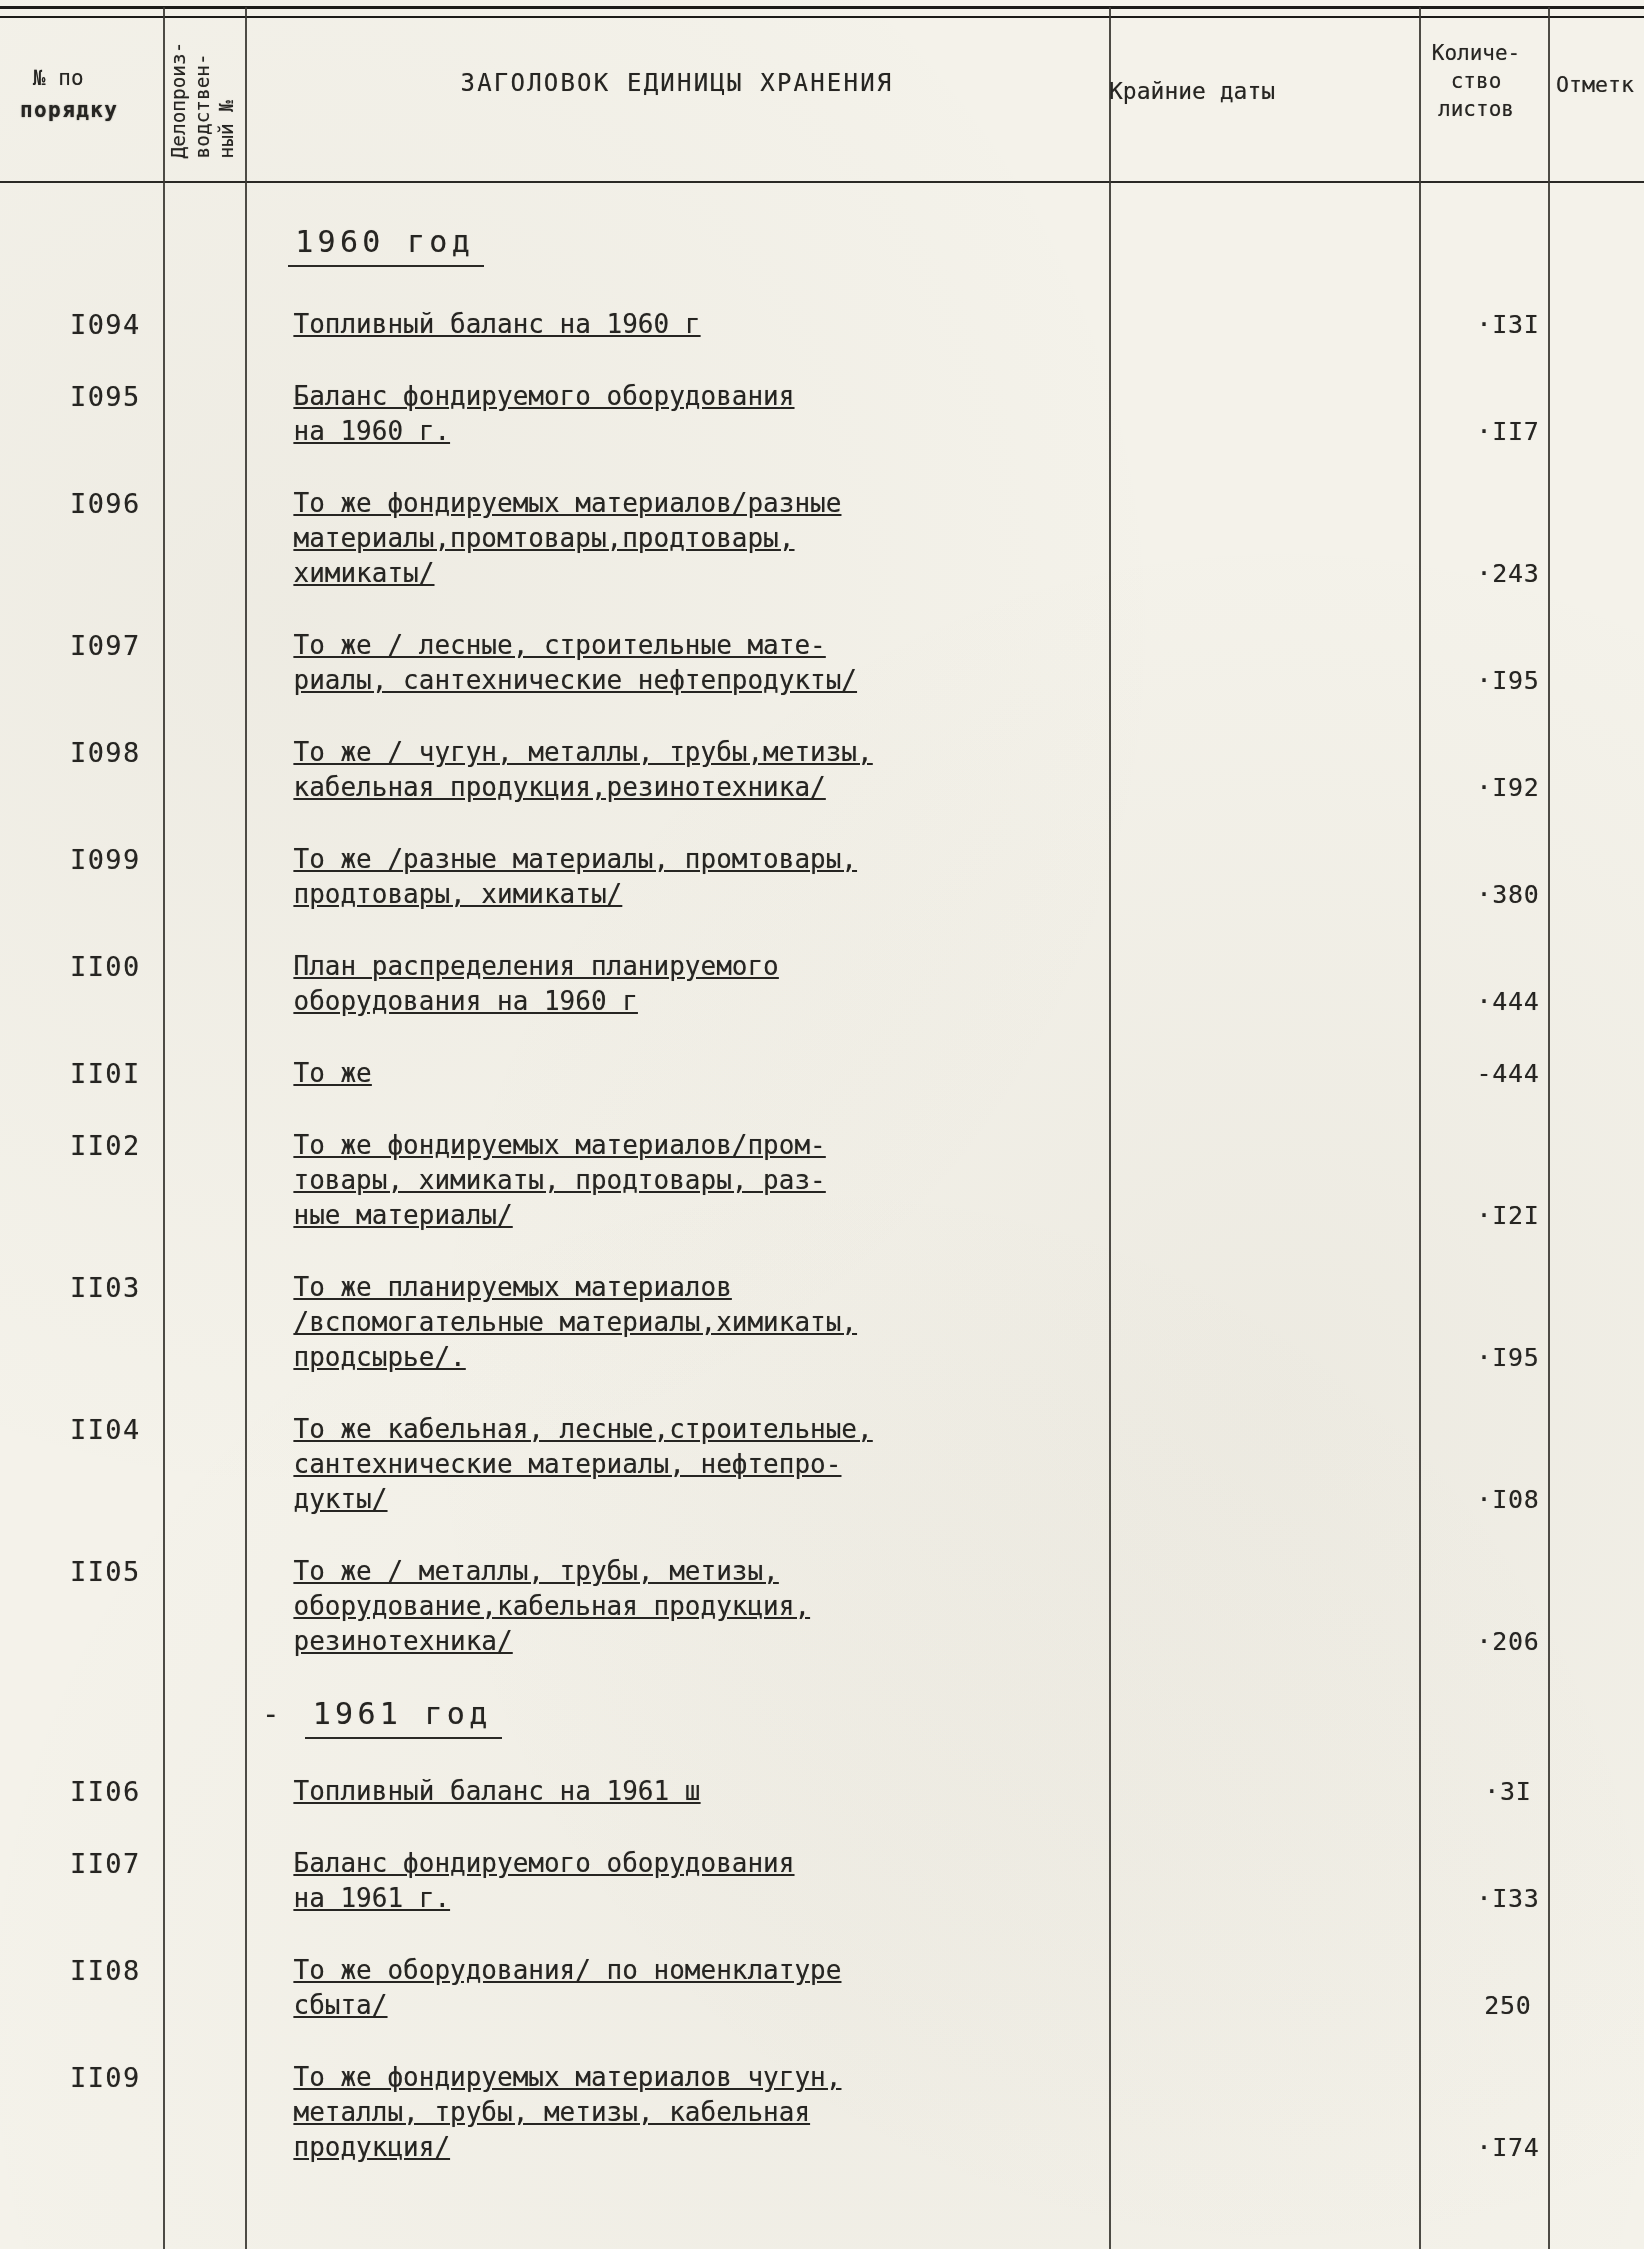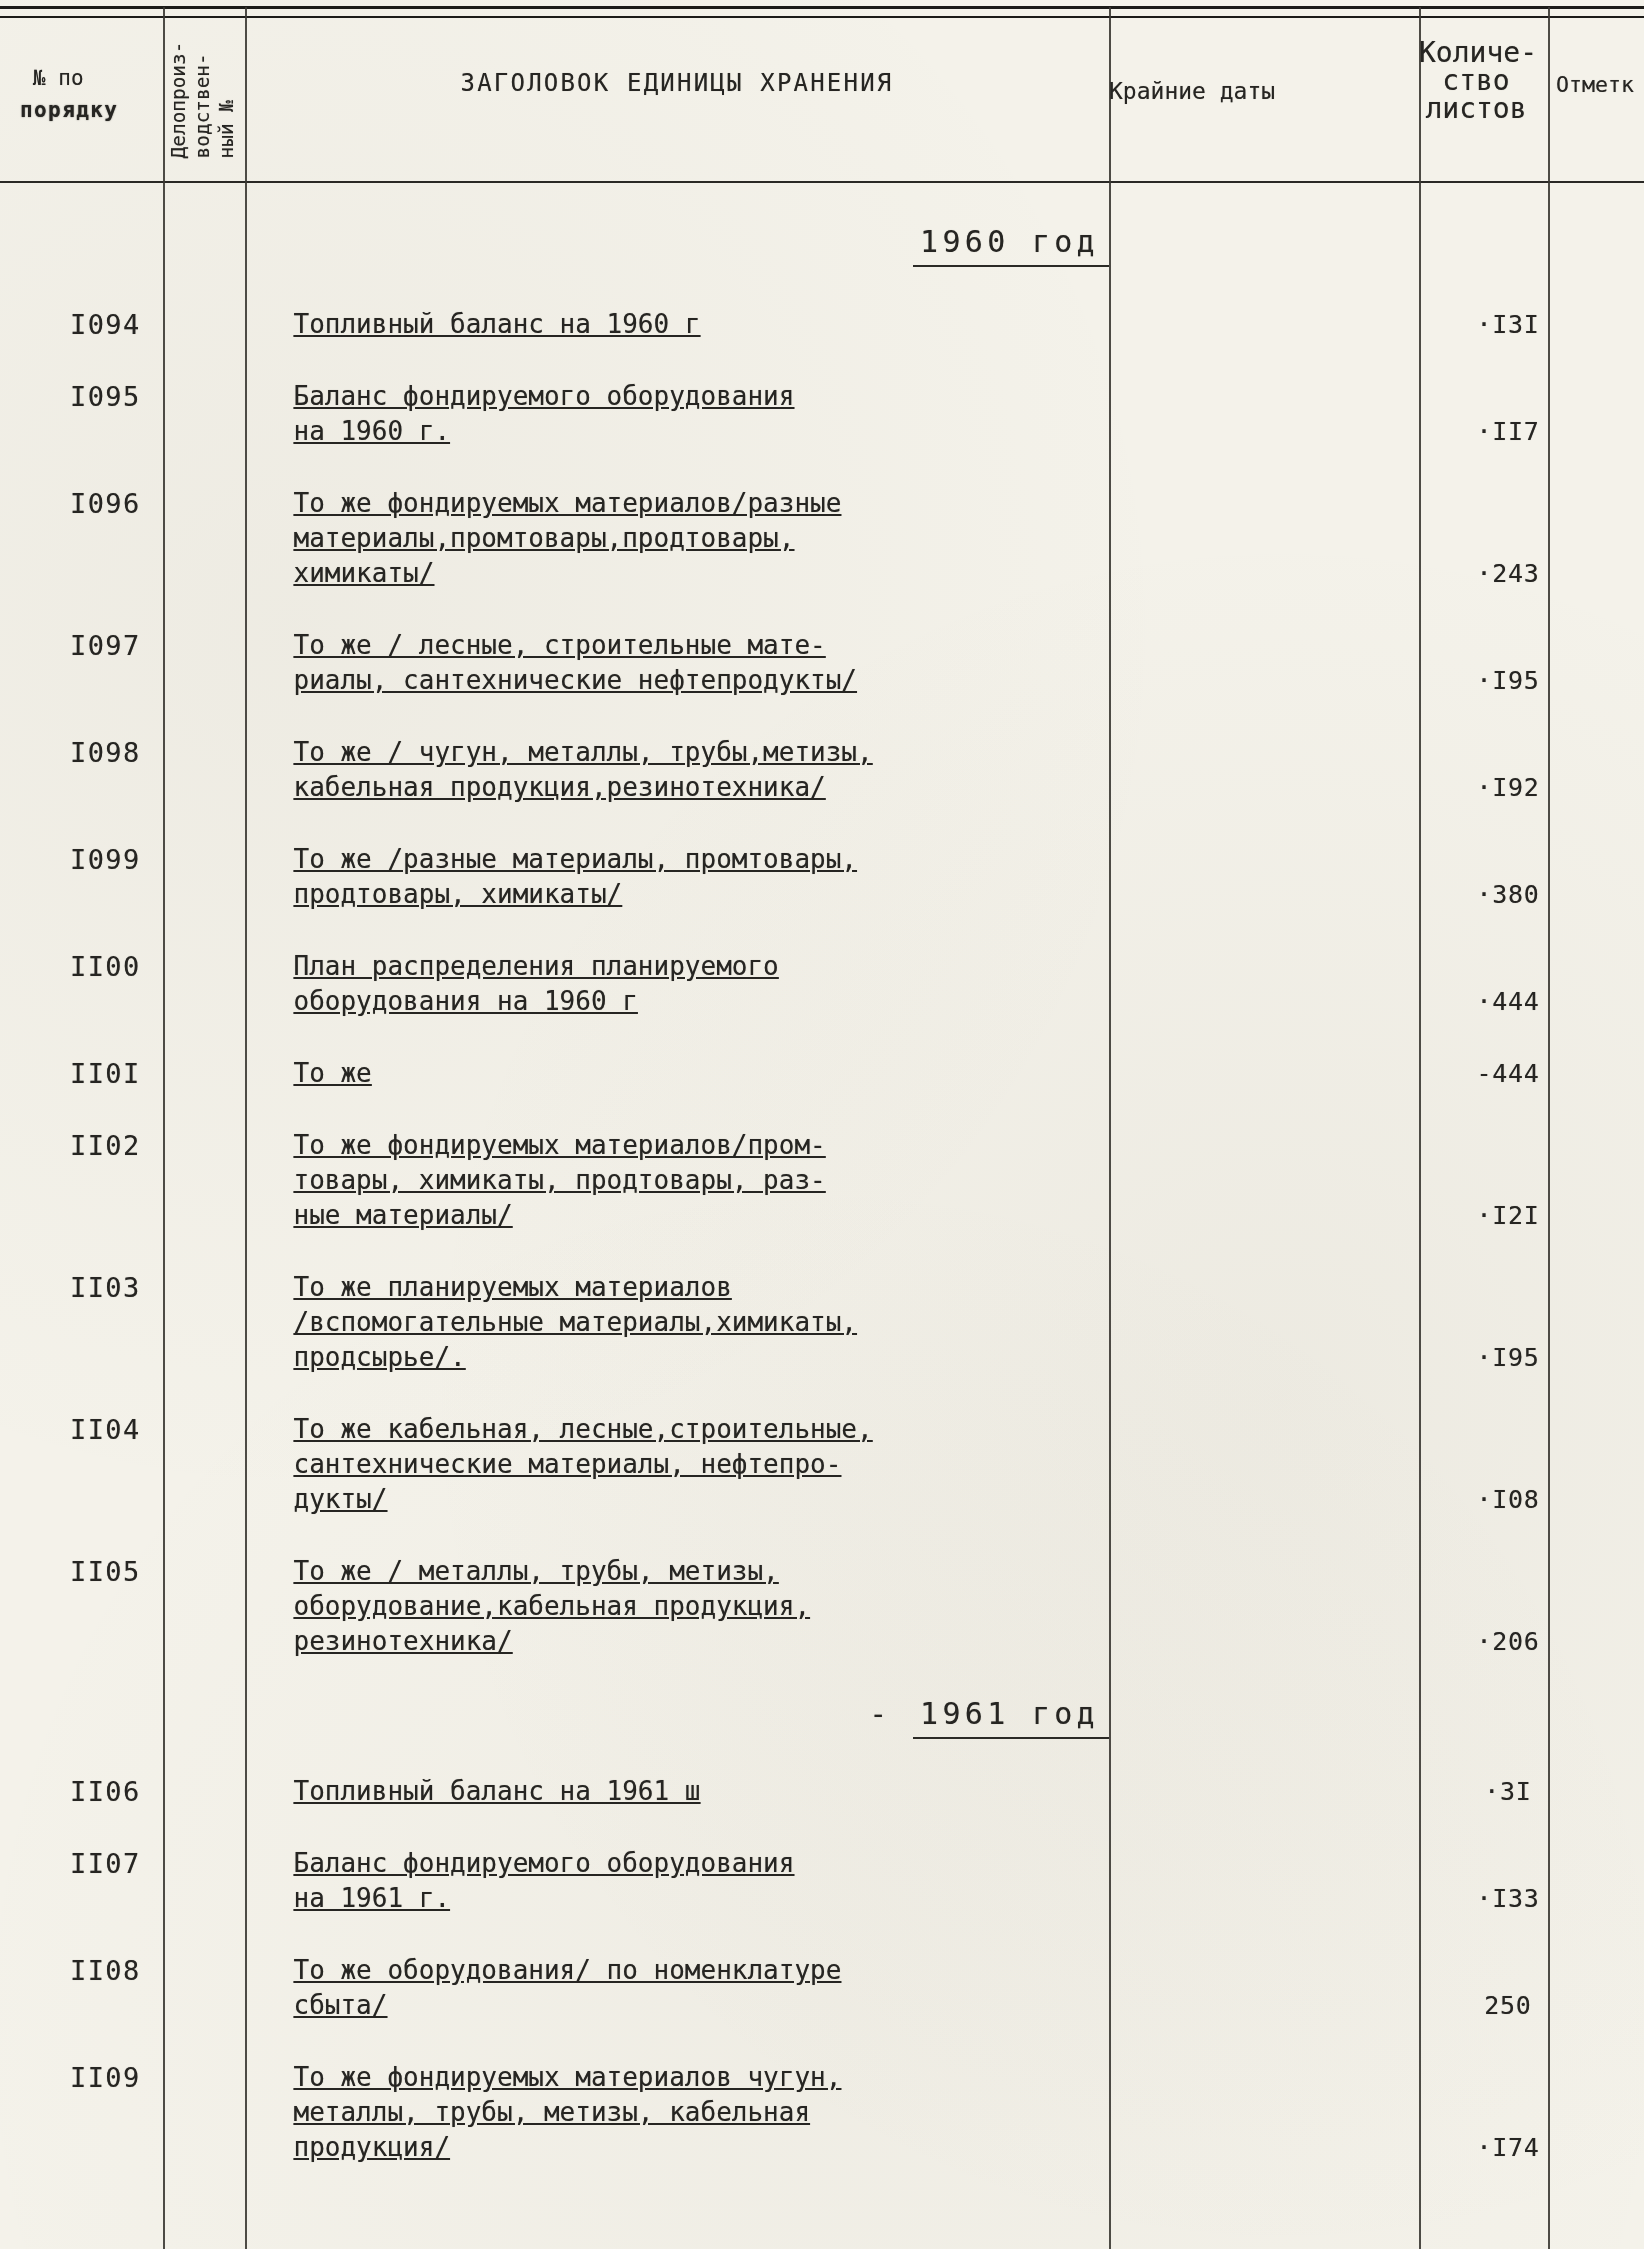--- a/index.html
+++ b/index.html
@@ -34,26 +34,26 @@
   .h-order .l1 { padding-left:13px; }
   .h-order .l2 { font-weight:bold; letter-spacing:1.4px; text-shadow:0 0 1.4px rgba(30,28,24,0.7); }
   .h-office { position:absolute; left:164px; top:4.3px; width:79px; height:154px;
               display:flex; align-items:center; justify-content:center; }
   .h-office .rot { transform:rotate(-90deg); font-size:19.4px; line-height:24px;
                    white-space:pre-line; width:154px; text-align:left; }
   .h-title { position:absolute; left:245px; top:50px; width:864px; text-align:center;
              font-size:24px; letter-spacing:2.2px; }
   .h-dates { position:absolute; left:1109px; top:59px; width:310px; text-align:left; font-size:23px; }
   .h-sheets { position:absolute; left:1419px; top:20px; width:114px; text-align:center;
-              font-size:28px; line-height:28px; white-space:pre-line; }
+              font-size:21px; line-height:28px; white-space:pre-line; }
   .h-notes { position:absolute; left:1556px; top:53px; width:94px; font-size:21.6px; }
 
   
   .tbody { position:absolute; left:0; top:197px; width:100%; }
-  .section-heading-wrap { margin-left:245px; width:864px; text-align:right;padding-left:17px; }
+  .section-heading-wrap { margin-left:245px; width:864px; text-align:left;padding-left:17px; }
   .sh-1 { margin-top:27px; margin-bottom:40px; }
   .sh-2 { margin-top:17.3px; margin-bottom:35px; }
   .section-dash { font-size:29px; margin-right:26px; }
   .section-heading { display:inline-block; font-size:30px; letter-spacing:4.3px;
                      border-bottom:2.9px solid #2b2a26; padding:0 10px 5.8px 7.2px; }
   .row { display:grid; grid-template-columns:163px 82px 864px 310px 130px 1fr;
          margin-bottom:37px;padding-left:24px; }
   .c-order { padding-left:46px; font-size:27px; letter-spacing:1.4px; line-height:35px; }
   .c-title { padding-left:24.5px; font-size:26px; line-height:35px; white-space:pre-line;text-decoration:underline; }
   .c-dates { font-size:24.5px; }

